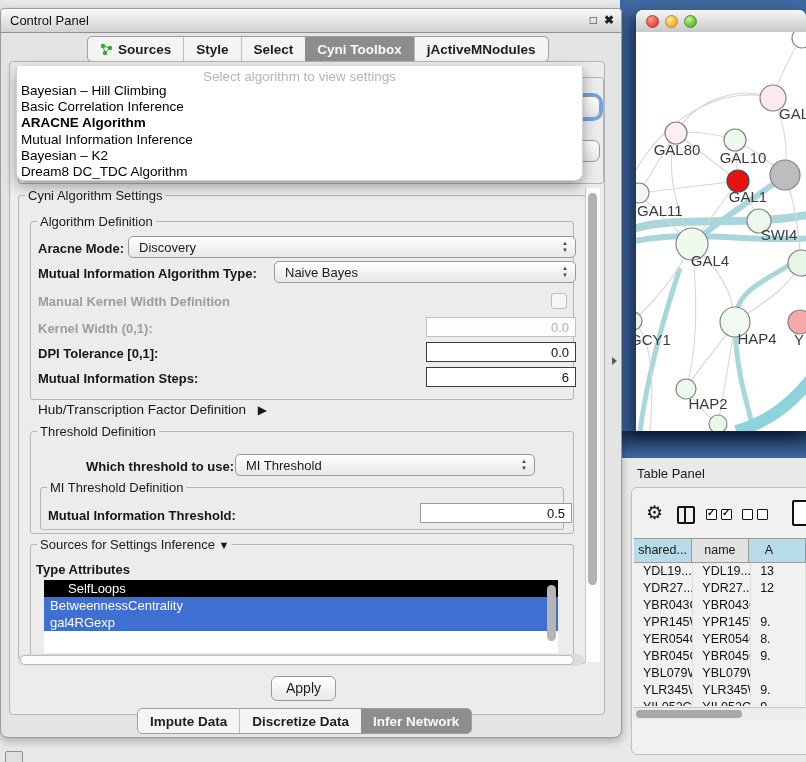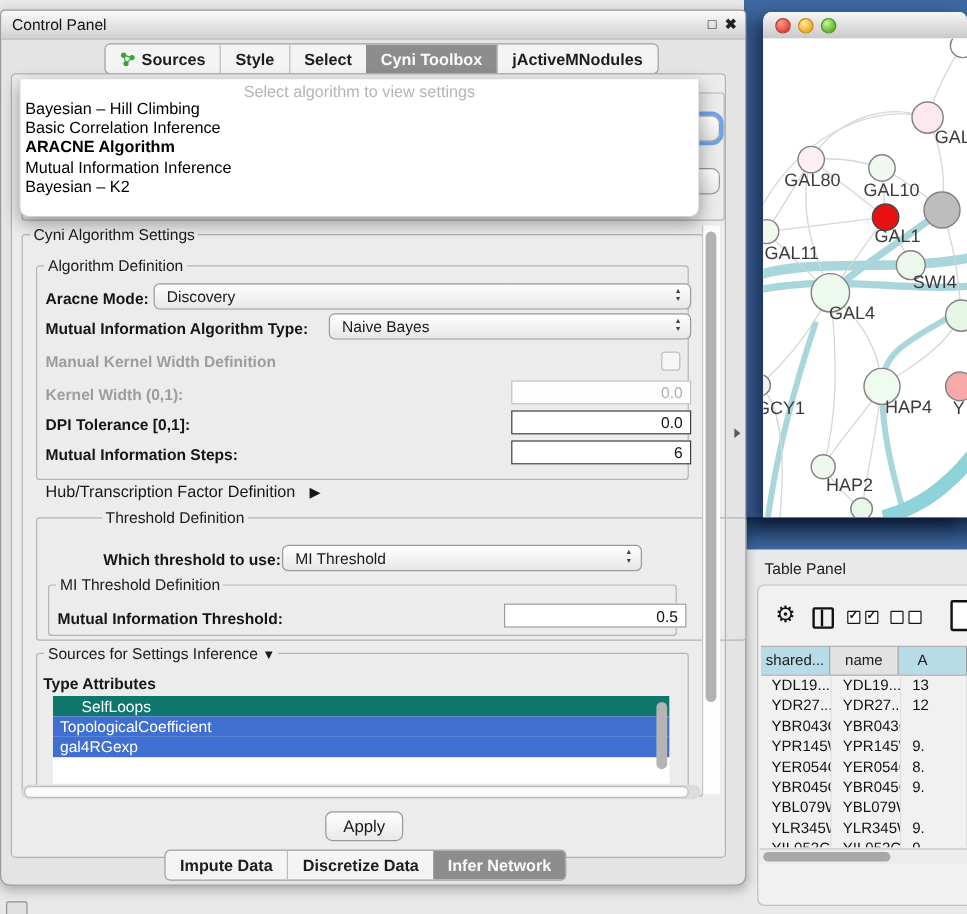--- a/index.html
+++ b/index.html
@@ -335,21 +335,21 @@
     <span class="lbl" style="left:28px;top:284px;">DPI Tolerance [0,1]:</span>
     <input class="field strong" style="left: 416px; top: 280px; width: 150px;" value="0.0">
     <span class="lbl" style="left:28px;top:309px;">Mutual Information Steps:</span>
     <input class="field strong" style="left: 416px; top: 305px; width: 150px;" value="6">
 
     <span class="lbl plain" style="left:28px;top:340px;font-size:13.5px;">
       <span>Hub/Transcription Factor Definition</span>
       <span style="margin-left:8px;font-size:12px;">▶</span>
     </span>
 
-    <fieldset class="grp" style="left:20px;top:362px;width:542px;height:108px;padding-left:48px;">
+    <fieldset class="grp" style="left:20px;top:362px;width:542px;height:108px;">
       <legend class="green">Threshold Definition</legend>
     </fieldset>
     <span class="lbl" style="left:76px;top:397px;">Which threshold to use:</span>
     <div class="combo" style="left:225px;top:392px;width:300px;">
       <span>MI Threshold</span>
       <span class="arrows">
             <span>▲</span>
             <span>▼</span>
           </span>
     </div>
@@ -360,22 +360,22 @@
     <input class="field" style="left: 410px; top: 441px; width: 152px;" value="0.5">
 
     <fieldset class="grp" style="left:20px;top:475px;width:542px;height:118px;">
       <legend>
         <span>Sources for Settings Inference</span>
         <span style="font-size:11px;">▼</span>
       </legend>
     </fieldset>
     <span class="lbl" style="left:26px;top:500px;">Type Attributes</span>
     <div class="attr-list" id="attr-list" style="left:34px;top:518px;width:514px;height:73px;">
-          <div class="attr-item" style="background: #0f766e; padding-left: 24px;">SelfLoops</div>
-          <div class="attr-item" style="background: rgb(62, 111, 209);">TopologicalCoefficient</div>
+          <div class="attr-item" style="background: #000000; padding-left: 24px;">SelfLoops</div>
+          <div class="attr-item" style="background: rgb(62, 111, 209);">BetweennessCentrality</div>
           <div class="attr-item" style="background: rgb(62, 111, 209);">gal4RGexp</div>
         </div>
     <div class="vthumb" style="left:537px;top:523px;width:9px;height:56px;background:#b5b5b5;"></div>
 
     <div class="abs" style="left:8px;top:592px;width:566px;height:12px;background:#dcdcdc;border-radius:6px;">
       <div class="hthumb" style="left:2px;top:1px;width:554px;height:10px;background:#fbfbfb;border:1px solid #bdbdbd;box-sizing:border-box;"></div>
     </div>
 
     <div class="abs" style="left:575px;top:126px;width:14px;height:474px;background:#fdfdfd;border-left:1px solid #c7c7c7;">
       <div class="vthumb" style="left:2px;top:5px;width:9px;height:392px;background:#b2b2b2;"></div>
@@ -385,20 +385,21 @@
   </div>
 
   <div class="popup">
     <div class="popup-ph">Select algorithm to view settings</div>
     <div id="popup-items">
           <div class="popup-item">Bayesian – Hill Climbing</div>
           <div class="popup-item">Basic Correlation Inference</div>
           <div class="popup-item bold">ARACNE Algorithm</div>
           <div class="popup-item">Mutual Information Inference</div>
           <div class="popup-item">Bayesian – K2</div>
+          <div class="popup-item">Dream8 DC_TDC Algorithm</div>
         </div>
   </div>
 
   <div class="tabstrip" id="bottom-tabs" style="left:136px;top:699px;">
         <div class="tab">
           <span>Impute Data</span>
         </div>
         <div class="tab">
           <span>Discretize Data</span>
         </div>

